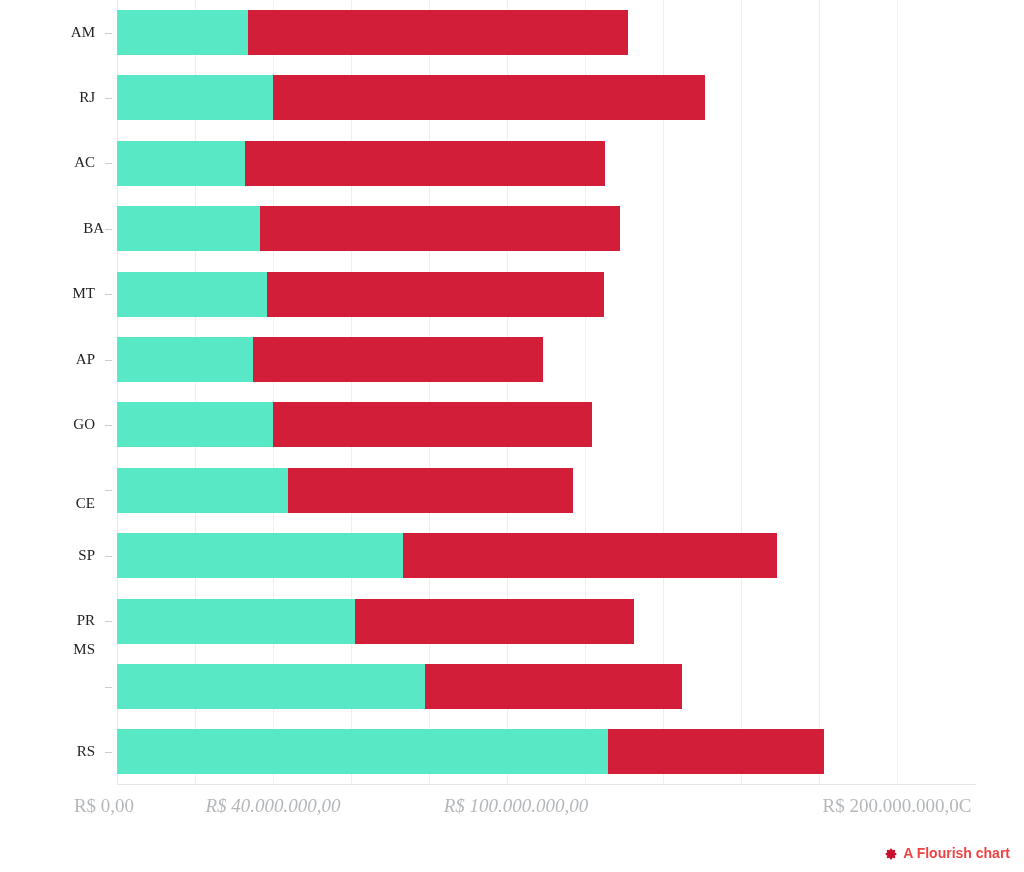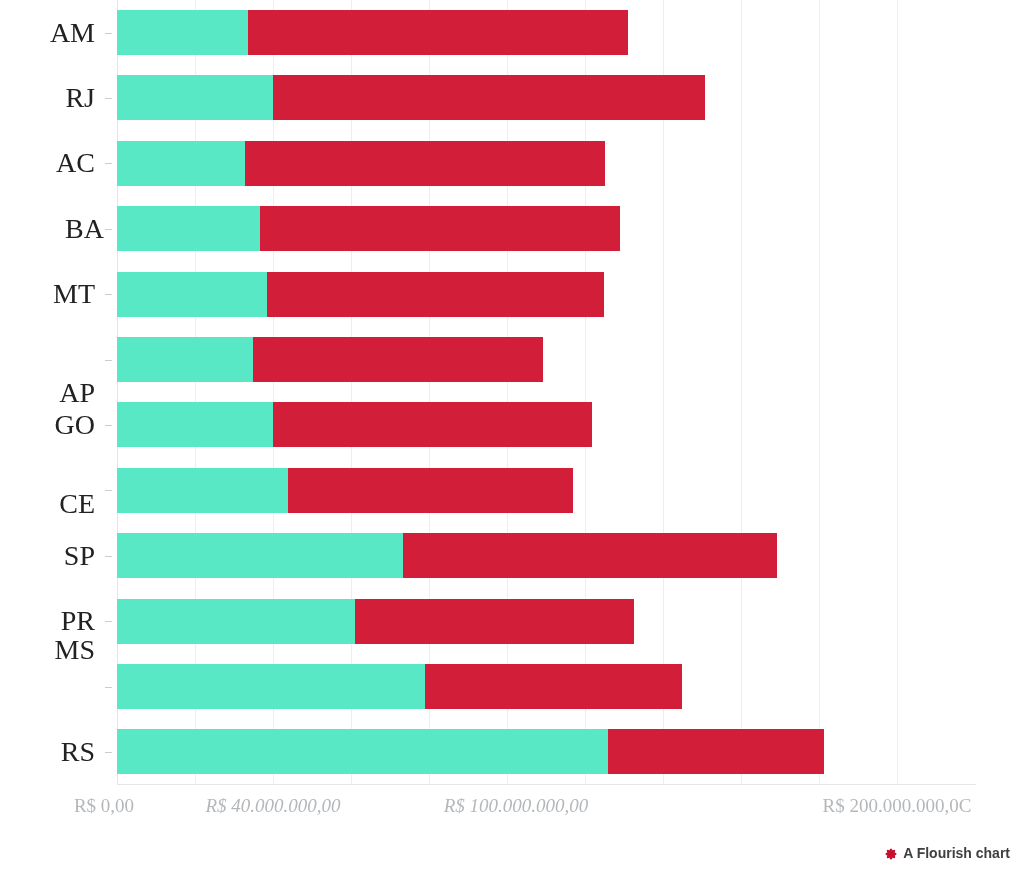--- a/index.html
+++ b/index.html
@@ -72,21 +72,21 @@
   .seg-teal  { background: #58e8c6; }
   .seg-red   { background: #d21e38; }
 
   
   .cat-label {
     position: absolute;
     right: 976px;          
     text-align: right;
     color: #222222;
     font-family: "Liberation Serif", serif;
-    font-size: 28px;
+    font-size: 15px;
     line-height: 21px;
     white-space: nowrap;
   }
   .cat-tick {
     position: absolute;
     width: 7px;
     height: 1px;
     background: #c9cdd0;
   }
 
@@ -106,21 +106,21 @@
   #flourish-credit {
     position: absolute;
     right: 14px;
     top: 845px;
     display: flex;
     align-items: center;
     gap: 6px;
     font-family: "Liberation Sans", sans-serif;
     font-size: 14px;
     font-weight: bold;
-    color: #404040;
+    color: #ef4444;
     white-space: nowrap;
   }
   #flourish-credit .flourish-mark {
     display: inline-block;
     width: 12px;
     height: 12px;
     flex: 0 0 auto;
   }
 </style>
 </head>
@@ -199,21 +199,21 @@
       <div class="cat-label" style="top: 21.5px; left: 0px; width: 95px; right: auto;">AM</div>
       <div class="cat-tick" style="left: 105px; top: 32.5px;"></div>
       <div class="cat-label" style="top: 86.9px; left: 0px; width: 95px; right: auto;">RJ</div>
       <div class="cat-tick" style="left: 105px; top: 97.9px;"></div>
       <div class="cat-label" style="top: 152.3px; left: 0px; width: 95px; right: auto;">AC</div>
       <div class="cat-tick" style="left: 105px; top: 163.3px;"></div>
       <div class="cat-label" style="top: 217.7px; left: 0px; width: 95px; right: auto; margin-left: 9px;">BA</div>
       <div class="cat-tick" style="left: 105px; top: 228.7px;"></div>
       <div class="cat-label" style="top: 283.1px; left: 0px; width: 95px; right: auto;">MT</div>
       <div class="cat-tick" style="left: 105px; top: 294.1px;"></div>
-      <div class="cat-label" style="top: 348.5px; left: 0px; width: 95px; right: auto; margin-top: 33px;">AP</div>
+      <div class="cat-label" style="top: 348.5px; left: 0px; width: 95px; right: auto;">AP</div>
       <div class="cat-tick" style="left: 105px; top: 359.5px;"></div>
       <div class="cat-label" style="top: 413.9px; left: 0px; width: 95px; right: auto;">GO</div>
       <div class="cat-tick" style="left: 105px; top: 424.9px;"></div>
       <div class="cat-label" style="top: 493px; left: 0px; width: 95px; right: auto;">CE</div>
       <div class="cat-tick" style="left: 105px; top: 490.3px;"></div>
       <div class="cat-label" style="top: 544.7px; left: 0px; width: 95px; right: auto;">SP</div>
       <div class="cat-tick" style="left: 105px; top: 555.7px;"></div>
       <div class="cat-label" style="top: 610.1px; left: 0px; width: 95px; right: auto;">PR</div>
       <div class="cat-tick" style="left: 105px; top: 621.1px;"></div>
       <div class="cat-label" style="top: 639px; left: 0px; width: 95px; right: auto;">MS</div>

